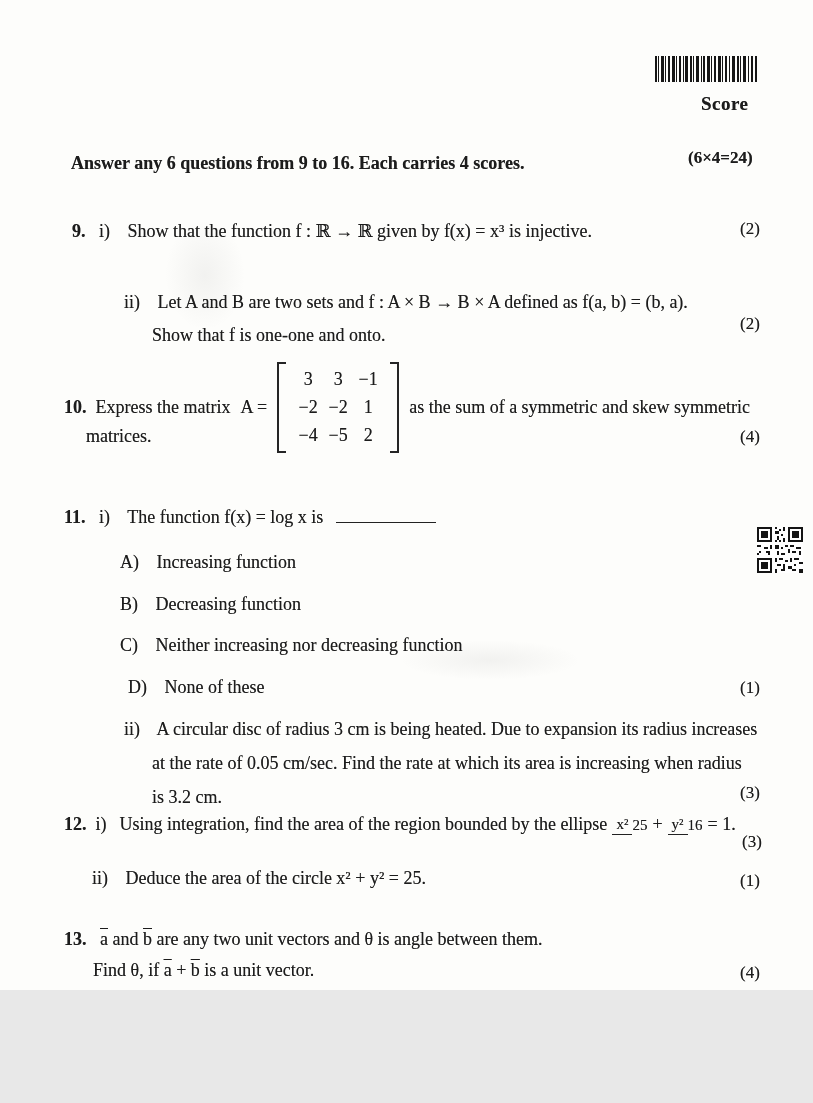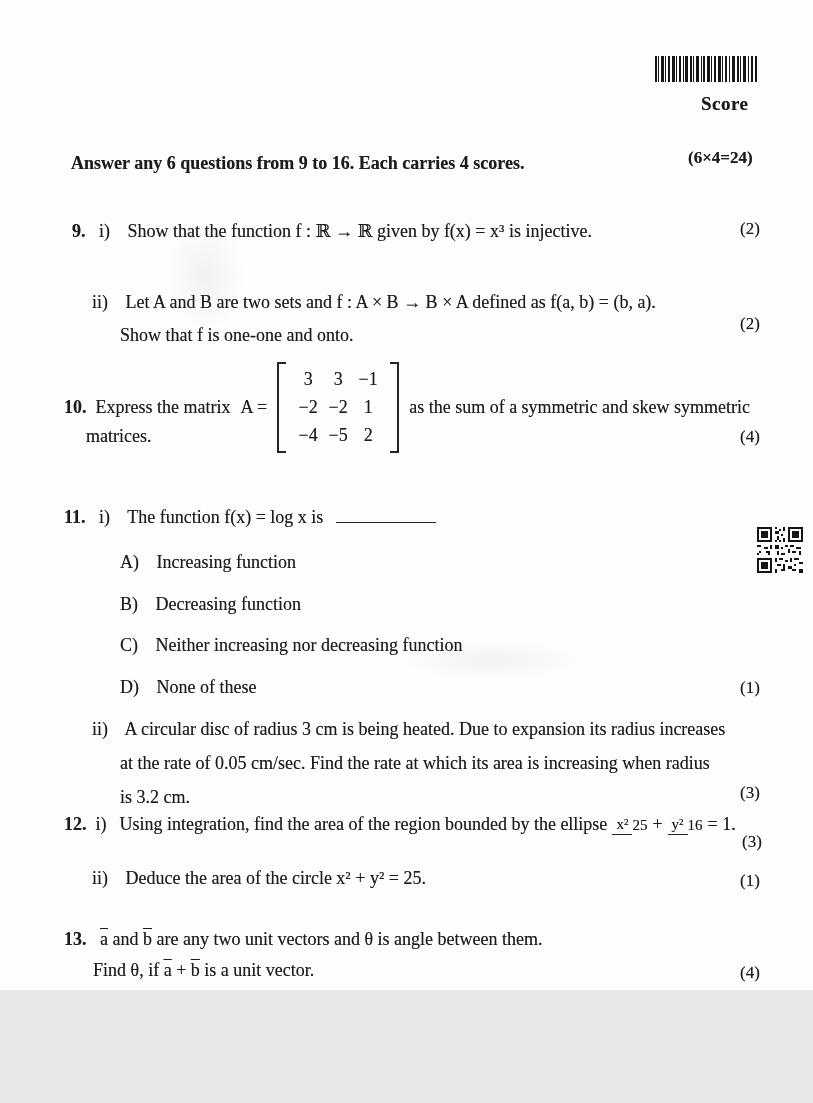--- a/index.html
+++ b/index.html
@@ -13,21 +13,21 @@
     font-size:18px;
     overflow:hidden;
     text-shadow:0 0 .4px rgba(20,20,20,.55);
   }
   .abs{position:absolute;white-space:nowrap;}
   .bold{font-weight:bold;}
   .qnum{font-weight:bold;margin-right:9px;}
   .sub{margin-right:13px;}
   .marks{position:absolute;font-size:17px;}
   .lines{white-space:normal;}
-  .lines .ln{white-space:nowrap;line-height:33px;}
+  .lines .ln{white-space:nowrap;line-height:33px;margin-left:32px;}
   .indent{padding-left:28px;}
   .blank{
     display:inline-block;width:100px;height:.85em;
     border-bottom:1.8px solid #222;margin-left:8px;
   }
   
   .matrix{display:inline-flex;align-items:stretch;margin:0 4px;}
   .br{width:7px;}
   .br.l{border-left:2px solid #252525;border-top:2px solid #252525;border-bottom:2px solid #252525;}
   .br.r{border-right:2px solid #252525;border-top:2px solid #252525;border-bottom:2px solid #252525;}
@@ -212,21 +212,21 @@
     <span>Increasing function</span>
   </div>
   <div class="abs" style="left:120px;top:594px;">
     <span class="sub">B)</span>
     <span>Decreasing function</span>
   </div>
   <div class="abs" style="left:120px;top:635px;">
     <span class="sub">C)</span>
     <span>Neither increasing nor decreasing function</span>
   </div>
-  <div class="abs" style="left:120px;top:677px;font-family:Liberation Serif, serif;">
+  <div class="abs" style="left:128px;top:677px;font-family:Liberation Serif, serif;">
     <span class="sub">D)</span>
     <span>None of these</span>
   </div>
   <div class="marks" style="left:740px;top:678px;">(1)</div>
 
   <div class="abs lines" style="left:92px;top:712px;">
     <div class="ln" style="line-height:34px;">
       <span class="sub">ii)</span>
       <span>A circular disc of radius 3 cm is being heated. Due to expansion its radius increases</span>
     </div>

